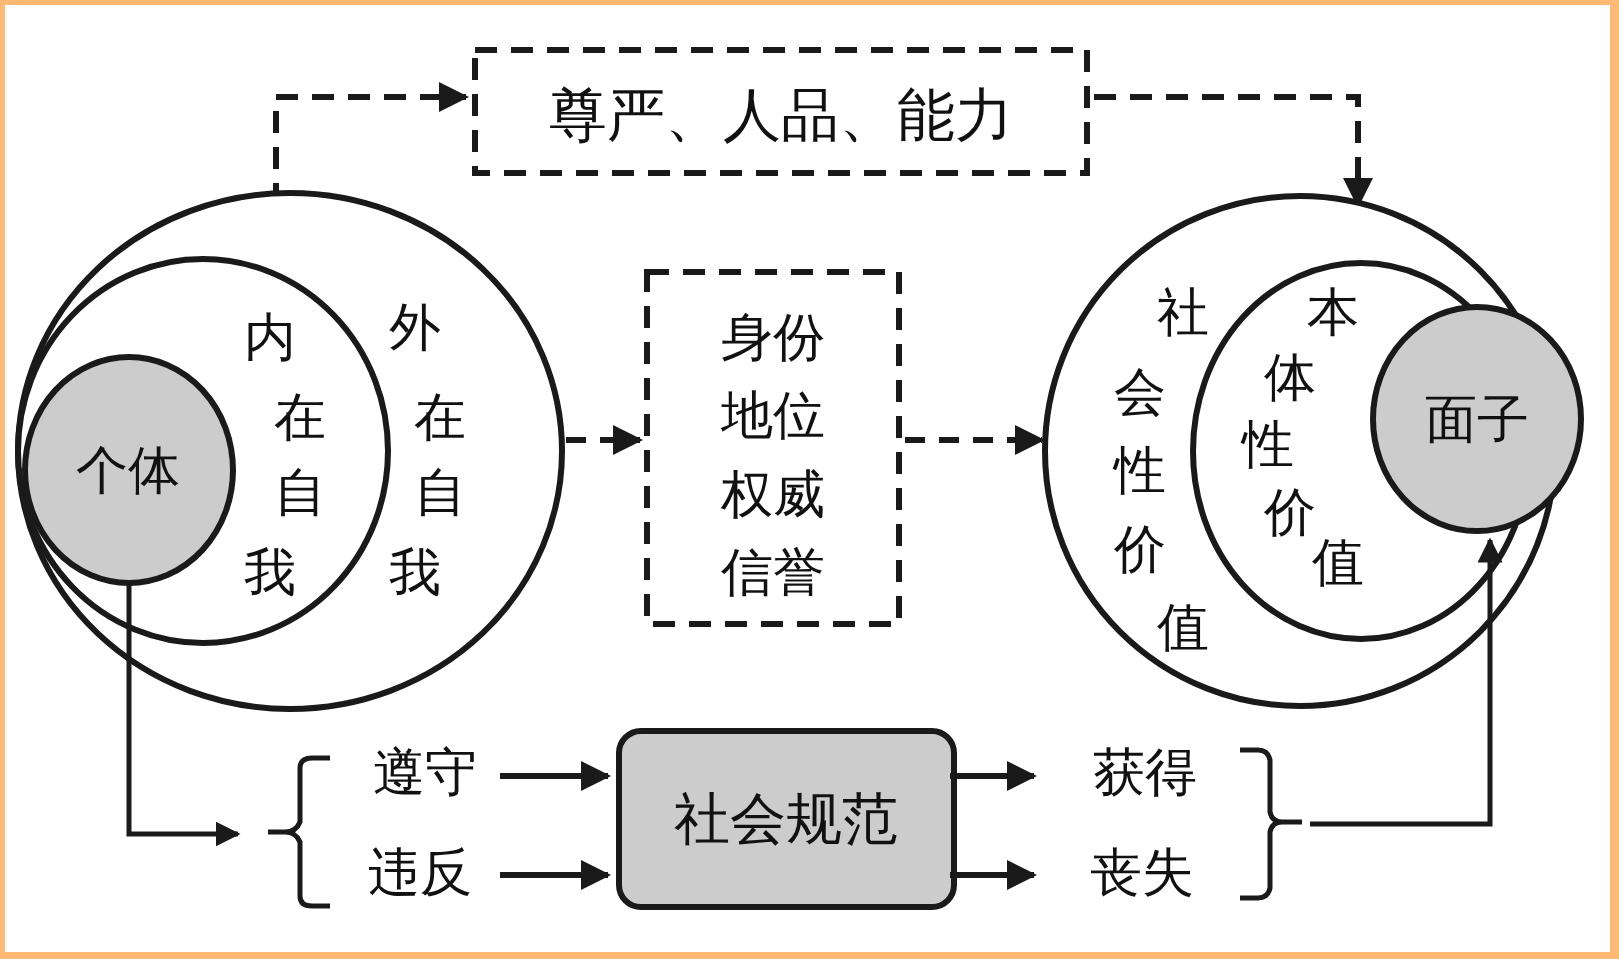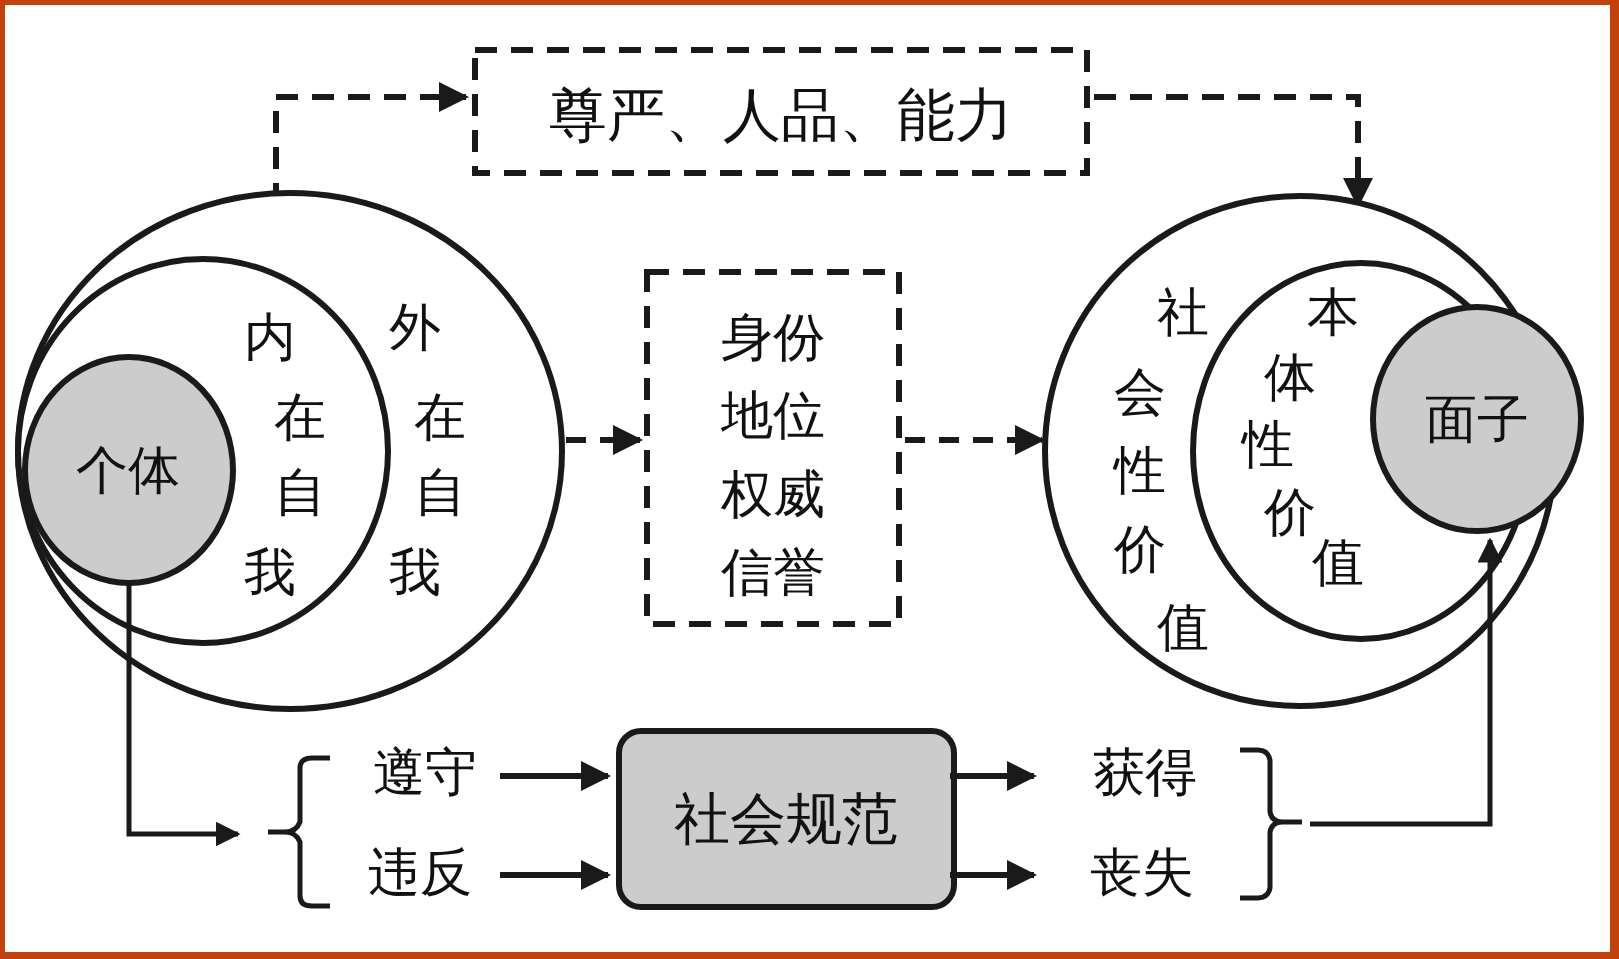--- a/index.html
+++ b/index.html
@@ -1,19 +1,19 @@
 <!DOCTYPE html>
 <html><head>
 <meta charset="utf-8">
 <style>
   html, body { margin: 0; padding: 0; background: #000; }
   #canvas {
     position: relative;
     width: 1619px; height: 959px;
-    background: #c2410c;
+    background: #fdba74;
     overflow: hidden;
   }
   #frame {
     position: absolute; left: 5px; top: 5px;
     width: 1605px; height: 947px;
     background: #fff;
   }
   svg { position: absolute; left: 0; top: 0; }
   .lbl {
     font-family: "DejaVu Serif", "Liberation Serif", serif;

